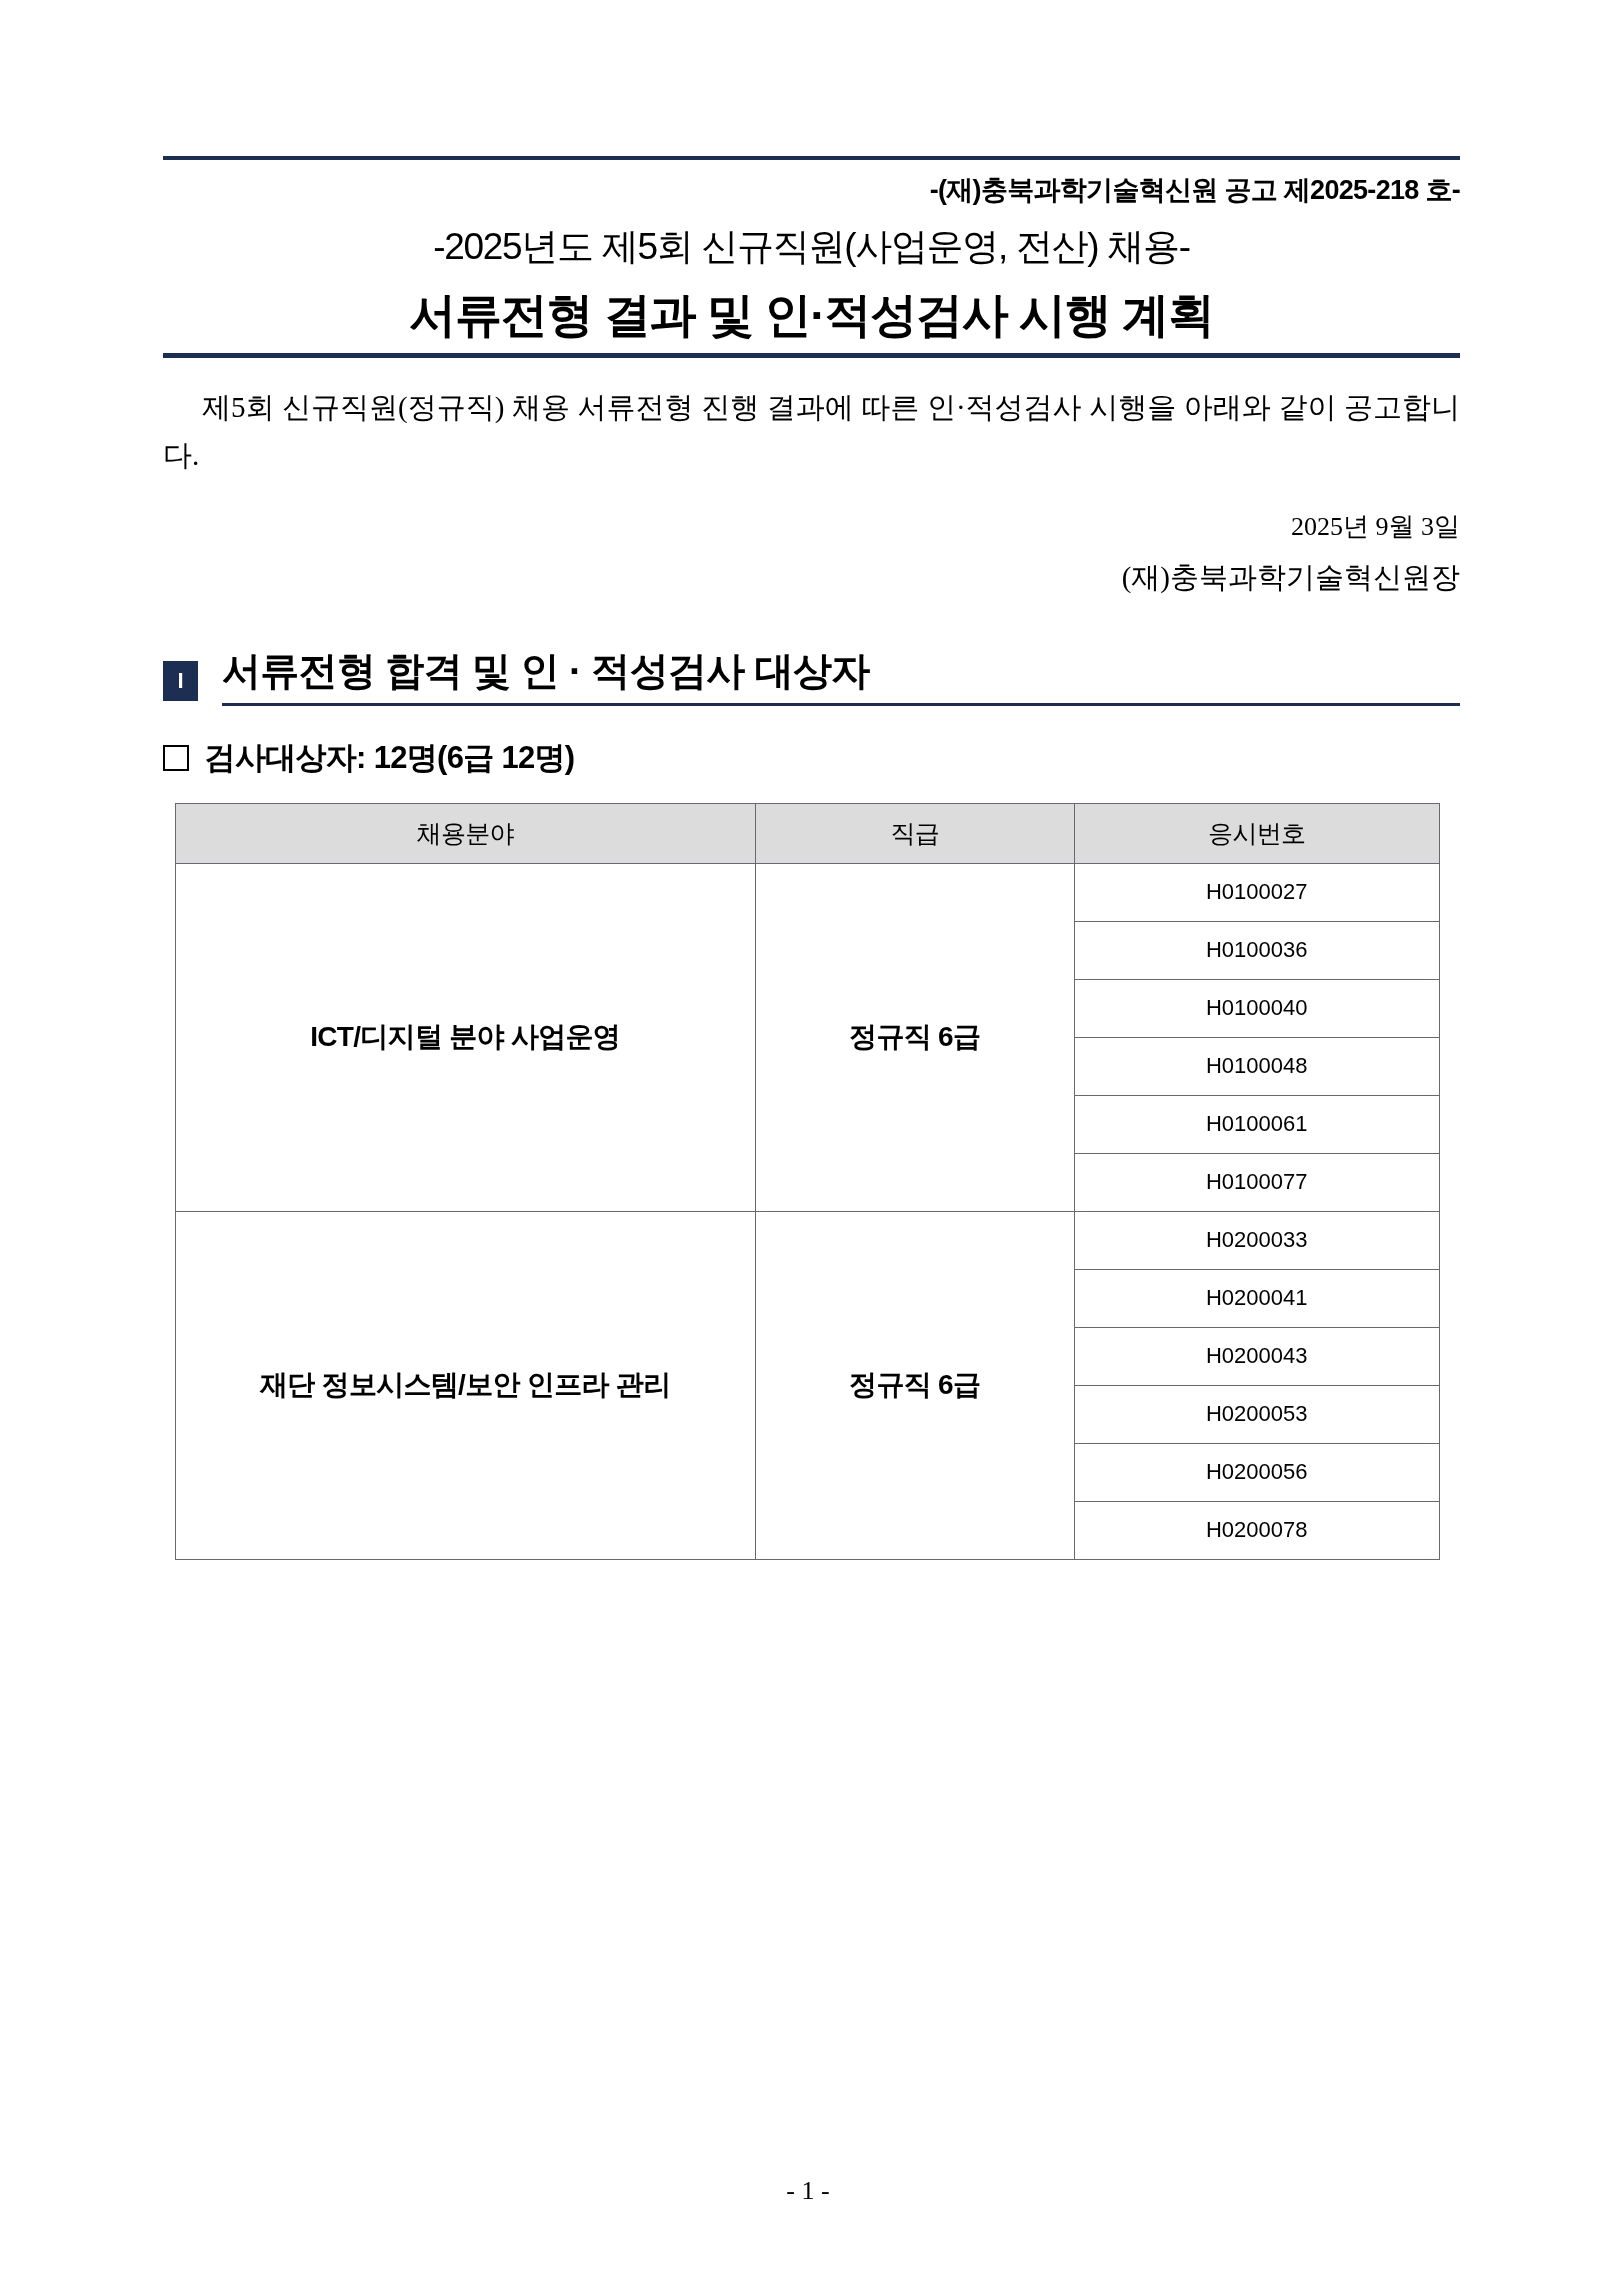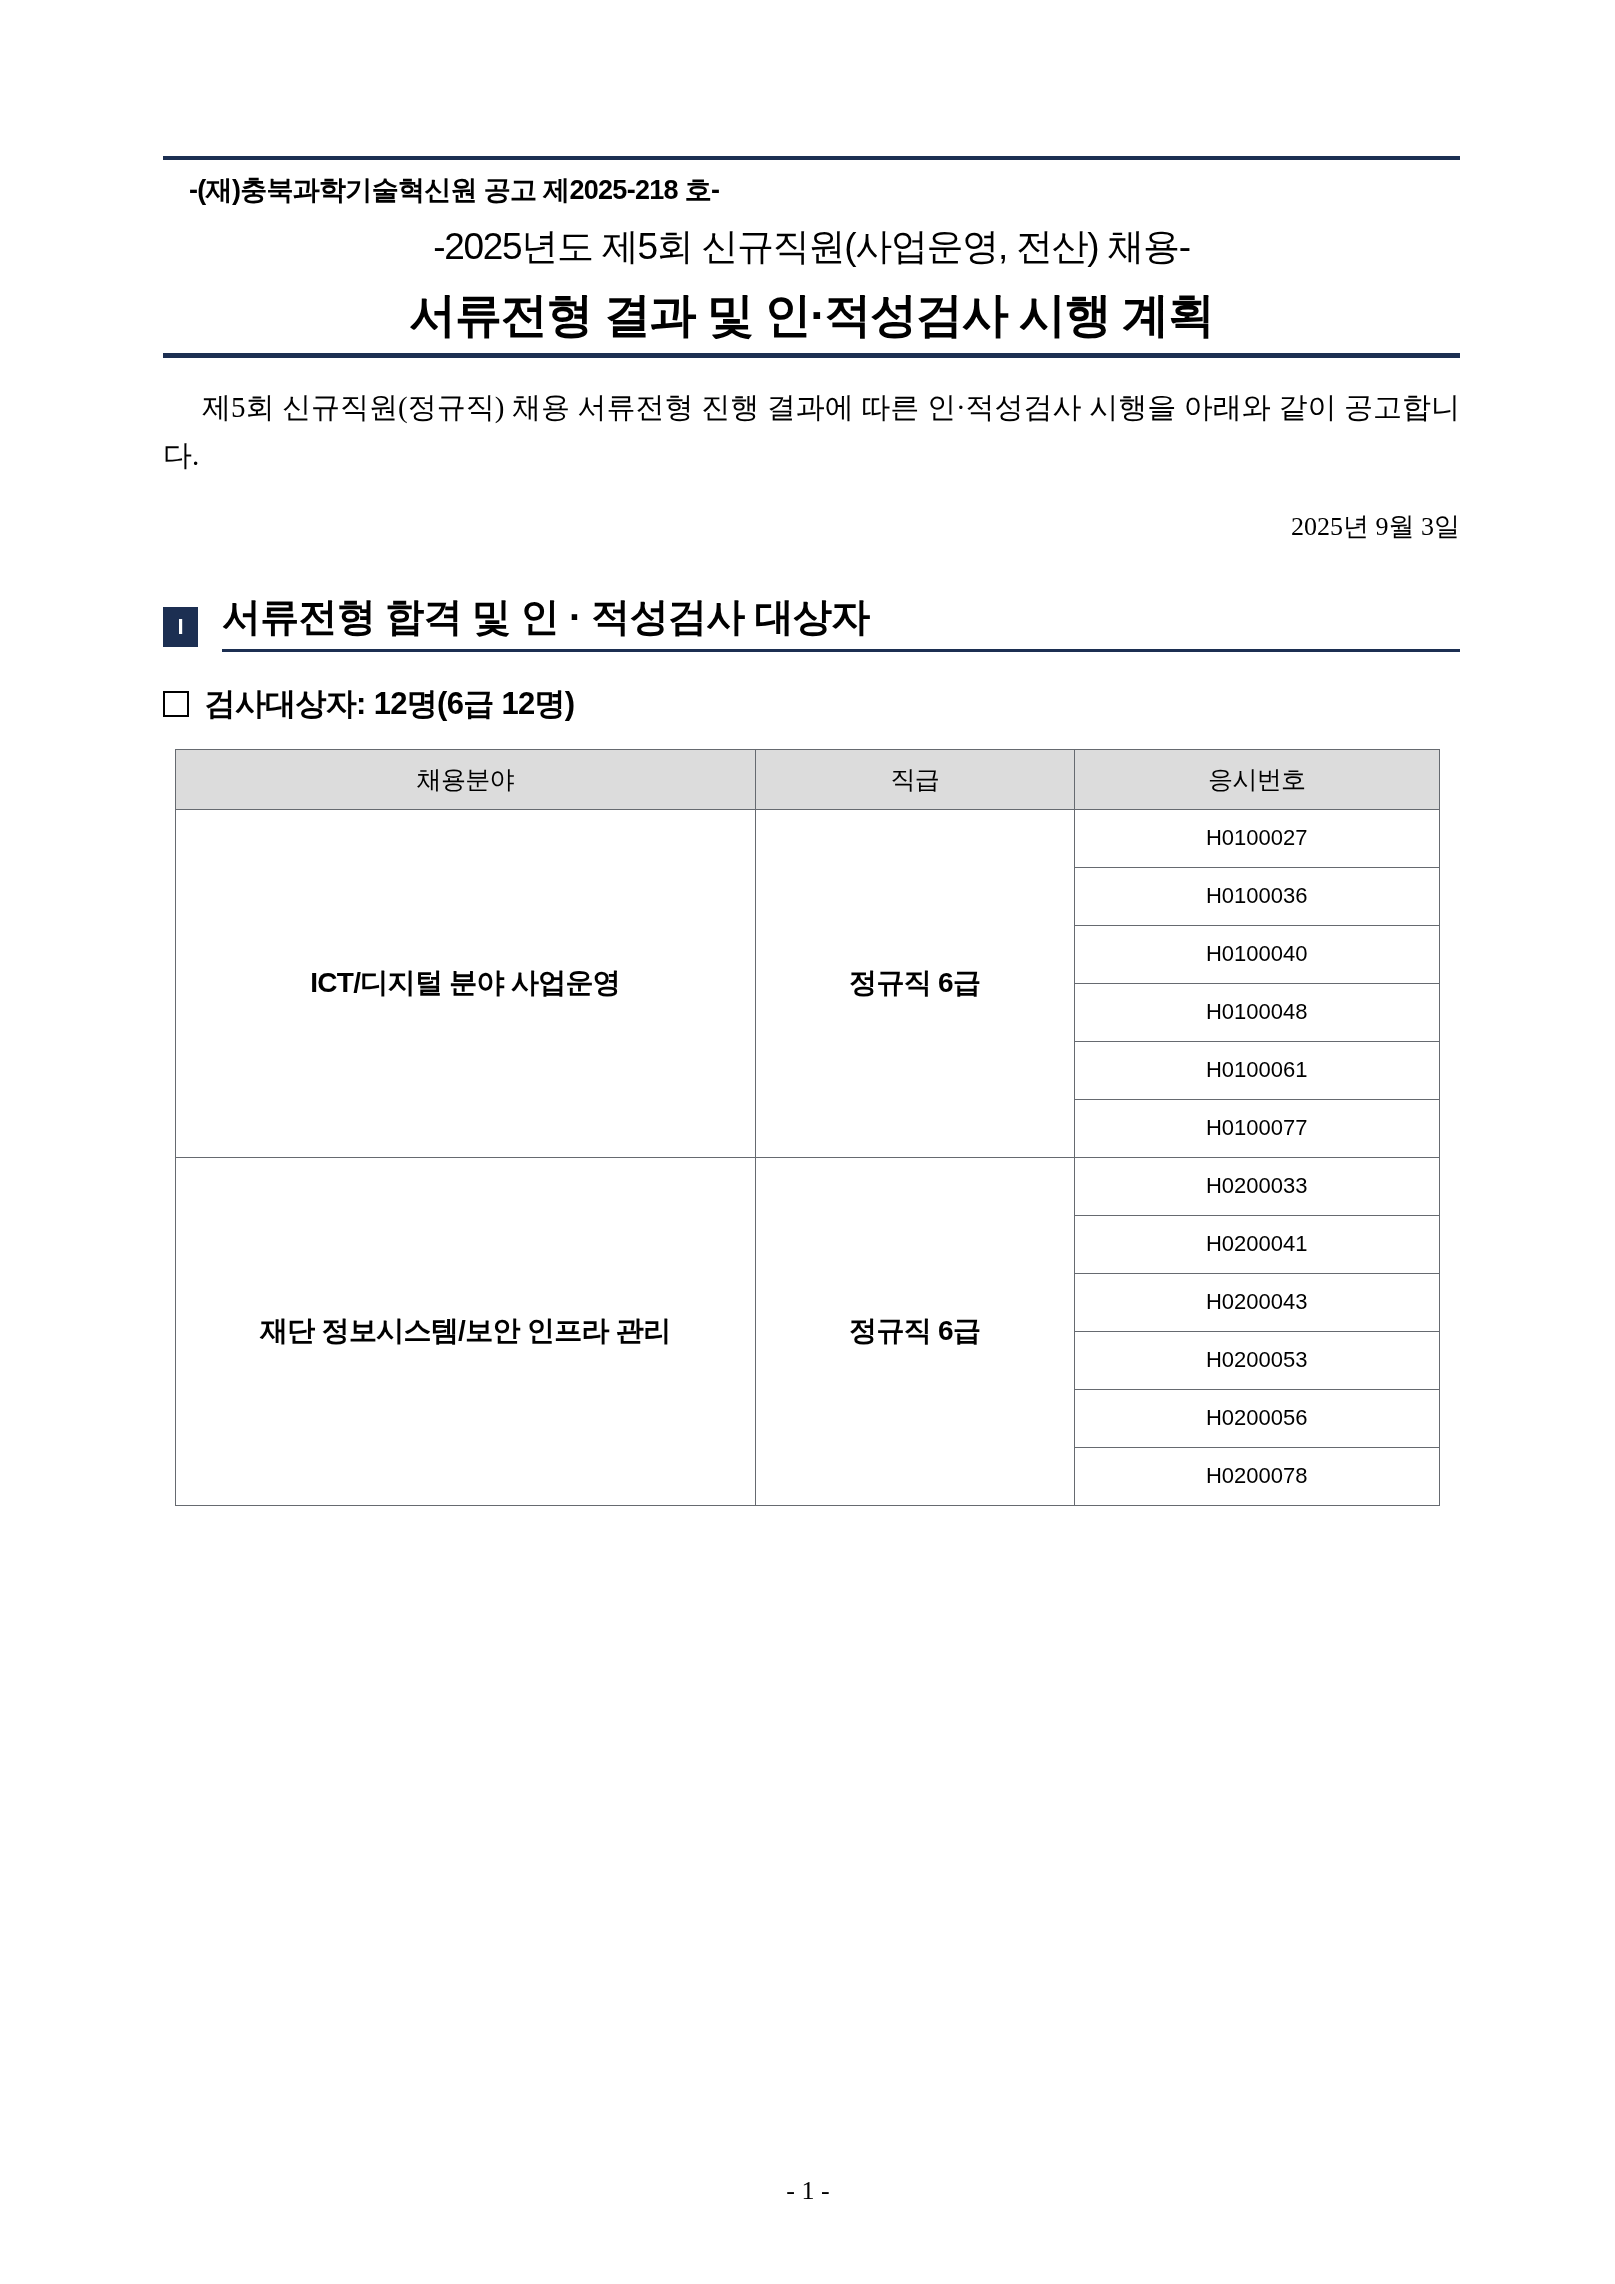--- a/index.html
+++ b/index.html
@@ -37,20 +37,21 @@
     border-top: 5.2px solid #1c2f52;
     width: 100%;
     margin-top: 6.5px;
   }
   .doc-number {
     font-size: 27px;
     font-weight: bold;
     letter-spacing: -0.7px;
     margin-top: 11.7px;
     margin-left: 26px;
+    text-align: right;
   }
   .title-line1 {
     font-size: 37px;
     font-weight: normal;
     text-align: center;
     margin-top: 14.3px;
     letter-spacing: -1.3px;
   }
   .title-line2 {
     font-size: 47px;
@@ -189,20 +190,21 @@
 
     <div class="title-line1">-2025년도 제5회 신규직원(사업운영, 전산) 채용-</div>
 
     <div class="title-line2">서류전형 결과 및 인·적성검사 시행 계획</div>
 
     <div class="header-rule-bottom"></div>
 
     <p class="intro intro-first">제5회 신규직원(정규직) 채용 서류전형 진행 결과에 따른 인·적성검사 시행을 아래와 같이 공고합니다.</p>
 
     <div class="sign-date">2025년 9월 3일</div>
+    <div class="sign-org">(재)충북과학기술혁신원장</div>
 
     <div class="section">
       <div class="section-marker">I</div>
       <div class="section-title-wrap">
         <div class="section-title">서류전형 합격 및 인 · 적성검사 대상자</div>
       </div>
     </div>
 
     <div class="sub-heading">
       <span class="sub-box"></span>

